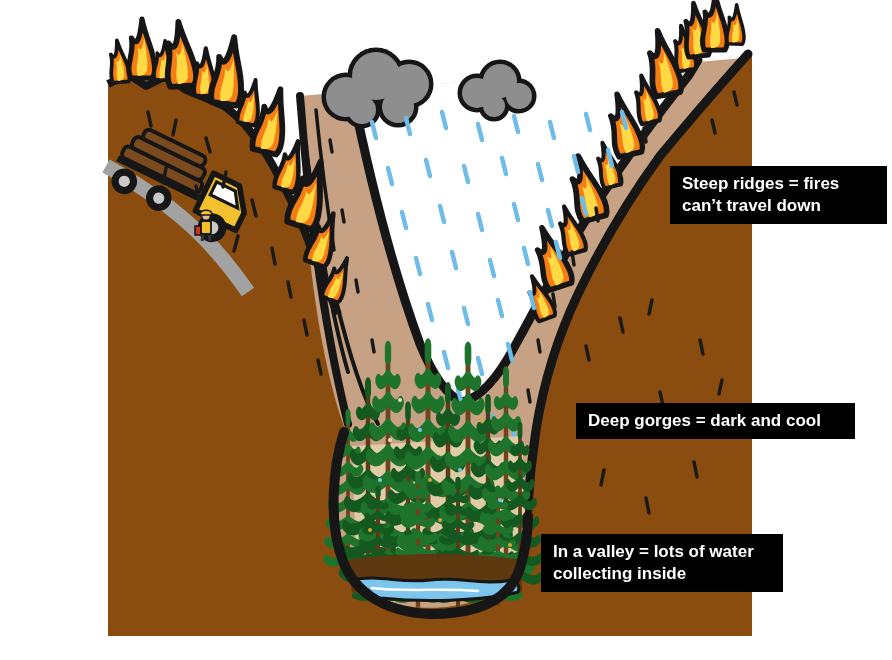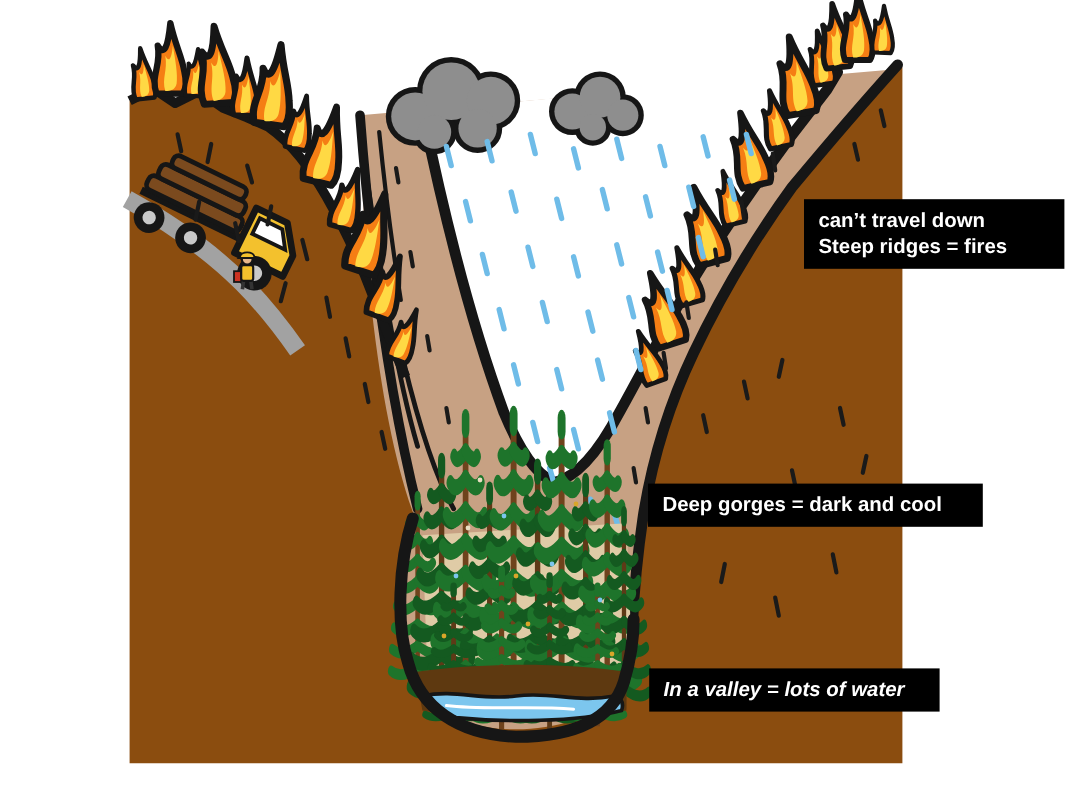--- a/index.html
+++ b/index.html
@@ -4,22 +4,22 @@
 <style>
   html,body{margin:0;padding:0;background:#ffffff;}
   .stage{position:relative;width:892px;height:660px;background:#ffffff;overflow:hidden;
          font-family:"Liberation Sans",sans-serif;}
   .stage svg{position:absolute;left:0;top:0;}
   .callout{position:absolute;background:#000;color:#fff;font-weight:bold;
            font-size:17px;line-height:22px;padding:7px 12px;z-index:5;}
   .callout .ln{display:block;white-space:nowrap;}
   #label-difficult{left:3px;top:294px;width:212px;}
   #label-steep{left:670px;top:166px;width:193px;}
-  #label-deep{left:540px;top:403px;width:255px;}
-  #label-valley{left:541px;top:557px;width:218px;font-style:italic;}
+  #label-deep{left:576px;top:403px;width:255px;}
+  #label-valley{left:541px;top:534px;width:218px;}
 </style>
 </head>
 <body>
 
 <div class="stage">
 
 <svg width="892" height="660" viewBox="0 0 892 660">
   <defs>
     <g id="flame">
       <path d="M-12,0 C-17,-14 -8,-22 -11,-38 C-6,-30 -3,-36 -1,-56 C3,-38 8,-30 10,-18 C12,-9 11,-3 9,0 Z" fill="#F57E14" stroke="#161616" stroke-width="5" stroke-linejoin="round"></path>
@@ -301,25 +301,26 @@
         <path d="M694,462 l3,15"></path>
     <path d="M722,380 l-3,14"></path>
         <path d="M660,392 l3,14"></path>
         <path d="M712,120 l3,13"></path>
         <path d="M734,92 l3,13"></path>
   </g>
 </svg>
 
 
 <div class="callout" id="label-steep">
+  <span class="ln">Steep ridges = fires</span>
   <span class="ln">can’t travel down</span>
-  <span class="ln">Steep ridges = fires</span>
 </div>
 
 <div class="callout" id="label-deep">
   <span class="ln">Deep gorges = dark and cool</span>
 </div>
 
 <div class="callout" id="label-valley">
   <span class="ln">In a valley = lots of water</span>
+  <span class="ln">collecting inside</span>
 </div>
 
 </div>
 
 </body></html>

